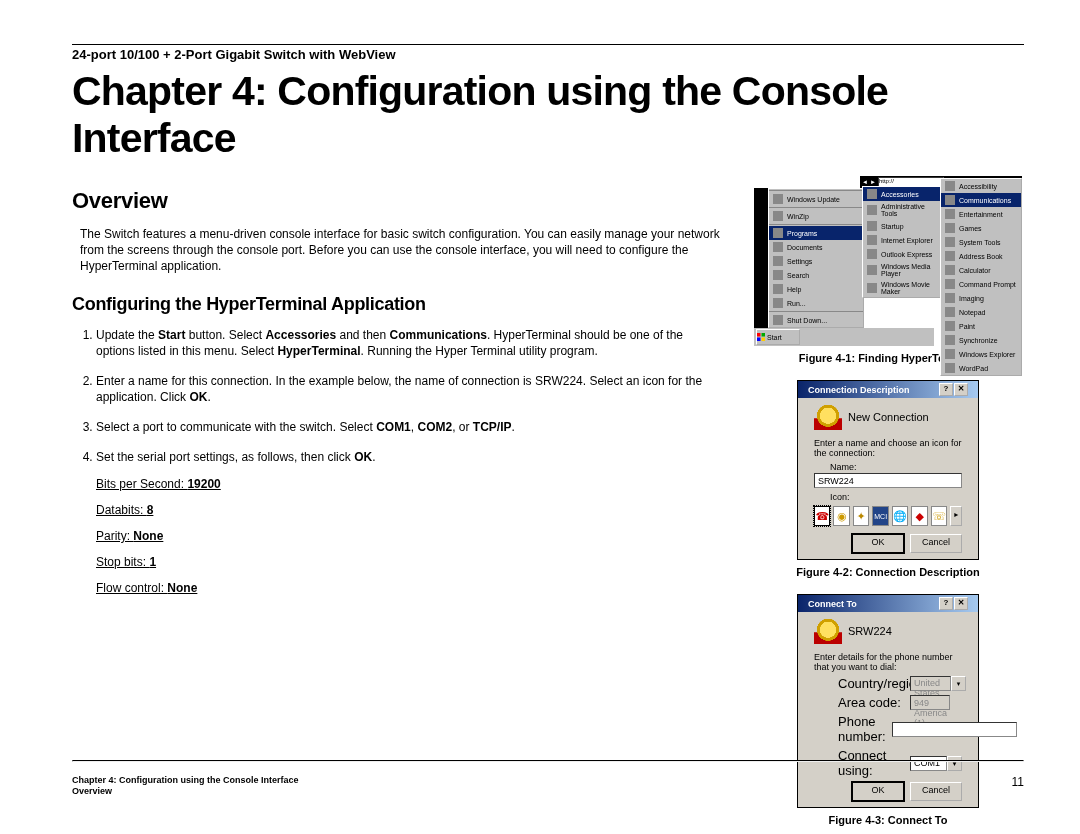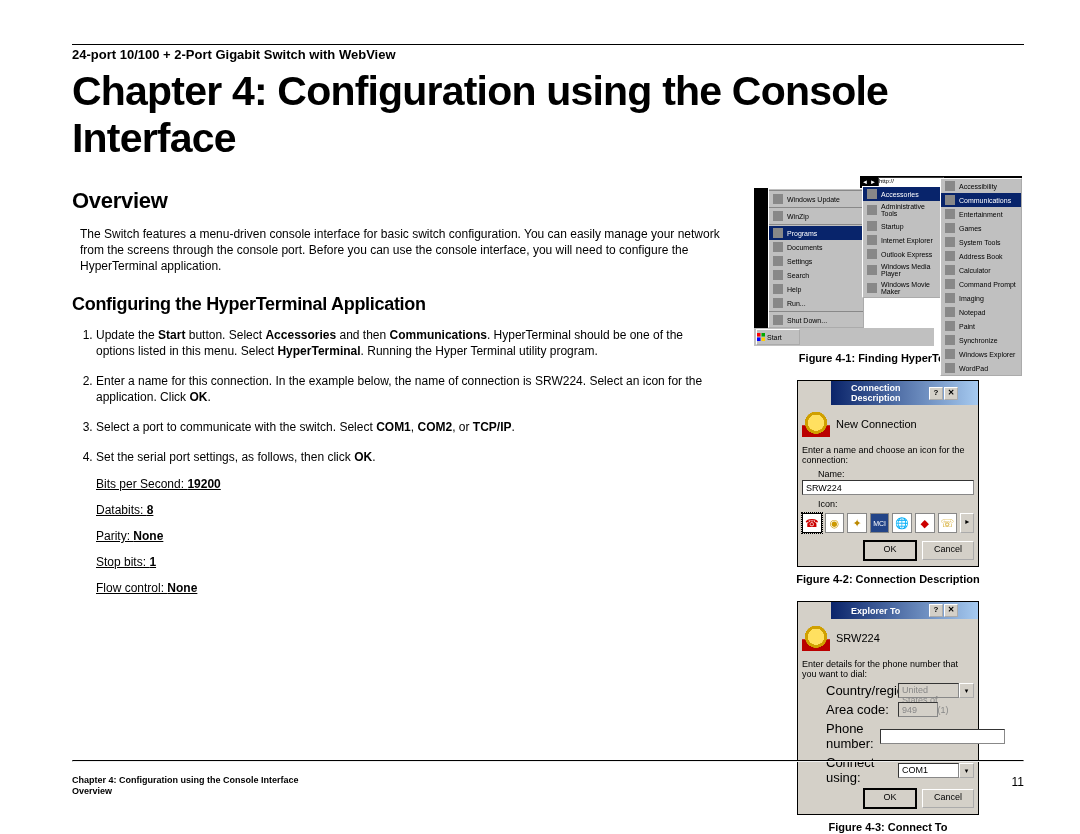--- a/index.html
+++ b/index.html
@@ -75,25 +75,25 @@
   .menu3{position:absolute;left:186px;top:-8px;width:80px;background:#c0c0c0;
     border:1px outset #fff;font-size:7px;}
   .menu3 .highlight{background:#08246b;color:#fff;}
   .topwin{position:absolute;right:0;top:-10px;width:160px;height:12px;
     background:#000;display:flex;align-items:center;font-size:6px;color:#fff;gap:2px;padding-left:2px;}
   .addr{background:#fff;color:#000;width:64px;height:8px;font-size:6px;border:1px inset #888;}
 
   
   .dlg{width:180px;border:1px solid #000;background:#d4d0c8;margin:0 auto;font-size:9px;}
   .titlebar{background:linear-gradient(to right,#0a246a,#a6caf0);color:#fff;
-    font-size:9px;font-weight:700;padding:2px 20px;display:flex;justify-content:space-between;align-items:center;margin-left:33px;}
+    font-size:9px;font-weight:700;padding:2px 10px;display:flex;justify-content:space-between;align-items:center;}
   .tbtns{display:flex;gap:1px;}
   .tbtn{width:12px;height:11px;background:#d4d0c8;border:1px outset #fff;color:#000;
     font-size:8px;text-align:center;line-height:9px;}
-  .dlg-body{padding:6px 4px;}
+  .dlg-body{padding:6px 16px;}
   .dlg-row{display:flex;align-items:center;gap:6px;}
   .dlg-ico{width:28px;height:26px;background:
     radial-gradient(circle at 40% 40%,#f5e050 45%,transparent 46%),
     linear-gradient(#b00,#b00);
     border:0;}
   .dlg-ico.ht{background:
     radial-gradient(circle at 50% 45%,#ffe060 40%, #d0a000 41% 55%, transparent 56%) ,
     linear-gradient(transparent 55%, #b00 56%);}
   .newconn-title{font-size:11px;}
   .prompt{font-size:9px;margin:8px 0 4px 0;}
@@ -352,21 +352,21 @@
           <div class="dlg-btns">
             <div class="dbtn def">OK</div>
             <div class="dbtn">Cancel</div>
           </div>
         </div>
       </div>
       <div class="fig-caption">Figure 4-2: Connection Description</div>
 
       <div class="dlg">
         <div class="titlebar">
-          <span>Explorer To</span>
+          <span>Connect To</span>
           <div class="tbtns">
             <div class="tbtn">?</div>
             <div class="tbtn">✕</div>
           </div>
         </div>
         <div class="dlg-body">
           <div class="dlg-row">
             <span class="dlg-ico ht"></span>
             <span class="newconn-title">SRW224</span>
           </div>

